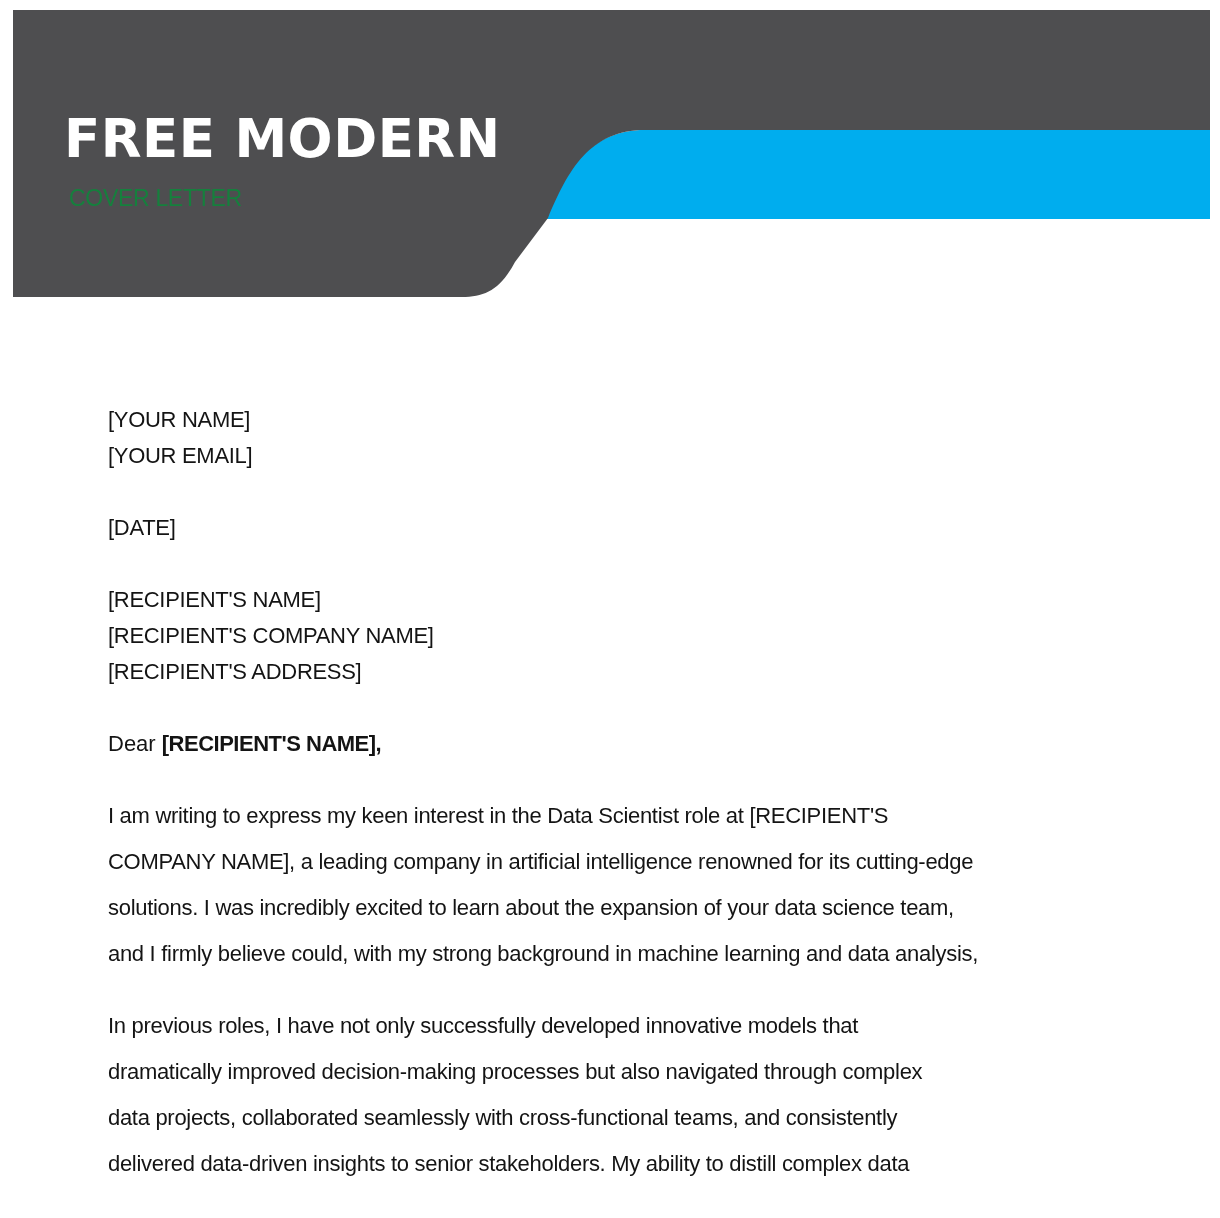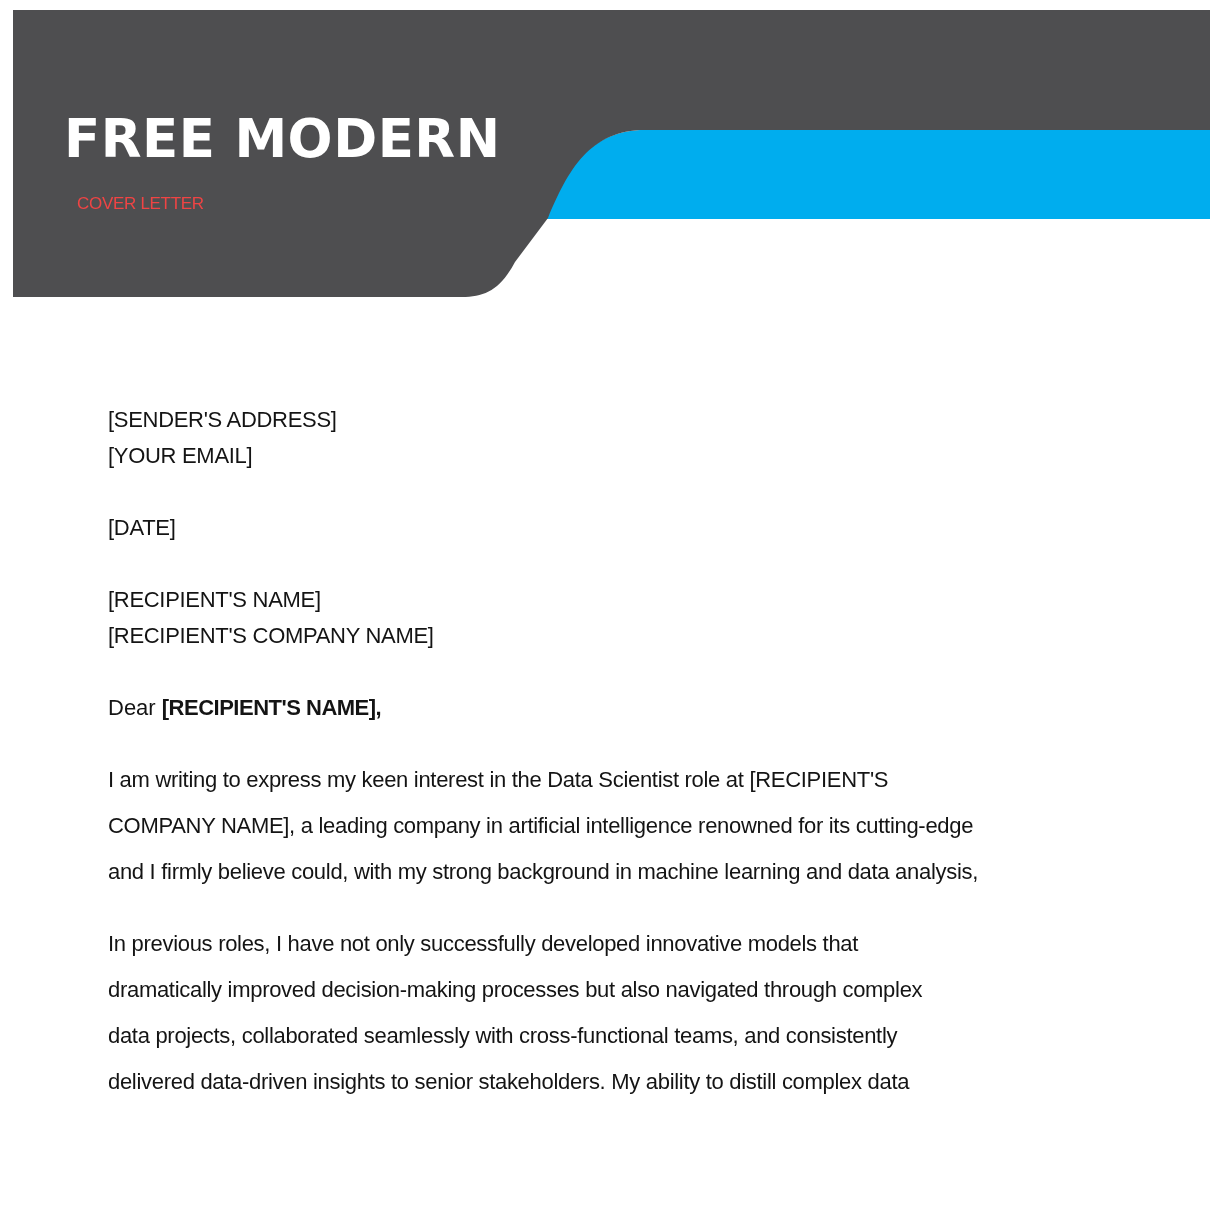--- a/index.html
+++ b/index.html
@@ -37,24 +37,24 @@
       font-size: 53px;
       letter-spacing: 0.5px;
       color: #ffffff;
       line-height: 1;
       white-space: nowrap;
     }
     .subtitle {
       position: absolute;
       left: 65px;
       top: 183px;
-      margin: 12px;
+      margin: 4px;
       font-family: "Liberation Sans", sans-serif;
-      font-size: 17px;
-      color: #ef4444;
+      font-size: 23px;
+      color: #15803d;
       line-height: 1;
       letter-spacing: -0.3px;
       white-space: nowrap;
     }
     .letter {
       position: absolute;
       left: 108px;
       top: 402px;
       width: 1000px;
       font-size: 22px;
@@ -94,38 +94,40 @@
     <path d="M 540 219 C 565 170, 590 130, 645 130 L 1210 130 L 1210 219 Z" fill="#00adee"></path>
 
     <path d="M 13 10 L 1210 10 L 1210 130 L 645 130 C 590 130, 568 170, 548 218 L 515 262 C 500 290, 485 297, 462 297 L 13 297 Z" fill="#4e4e50"></path>
   </svg>
   <h1 class="title">FREE MODERN</h1>
   <p class="subtitle">COVER LETTER</p>
 </div>
 
 <div class="letter">
   <div class="block">
-    <span class="line">[SENDER'S ADDRESS]</span>
+    <span class="line">[YOUR NAME]</span>
     <span class="line">[YOUR EMAIL]</span>
   </div>
 
   <div class="block">
     <span class="line">[DATE]</span>
   </div>
 
   <div class="block">
     <span class="line">[RECIPIENT'S NAME]</span>
     <span class="line">[RECIPIENT'S COMPANY NAME]</span>
+    <span class="line">[RECIPIENT'S ADDRESS]</span>
   </div>
 
   <p class="salutation"><span>Dear </span><strong>[RECIPIENT'S NAME]</strong><strong>,</strong></p>
 
   <div class="para">
     <span class="line">I am writing to express my keen interest in the Data Scientist role at [RECIPIENT'S</span>
     <span class="line">COMPANY NAME], a leading company in artificial intelligence renowned for its cutting-edge</span>
+    <span class="line">solutions. I was incredibly excited to learn about the expansion of your data science team,</span>
     <span class="line">and I firmly believe could, with my strong background in machine learning and data analysis,</span>
   </div>
 
   <div class="para">
     <span class="line">In previous roles, I have not only successfully developed innovative models that</span>
     <span class="line">dramatically improved decision-making processes but also navigated through complex</span>
     <span class="line">data projects, collaborated seamlessly with cross-functional teams, and consistently</span>
     <span class="line">delivered data-driven insights to senior stakeholders. My ability to distill complex data</span>
   </div>
 </div>

